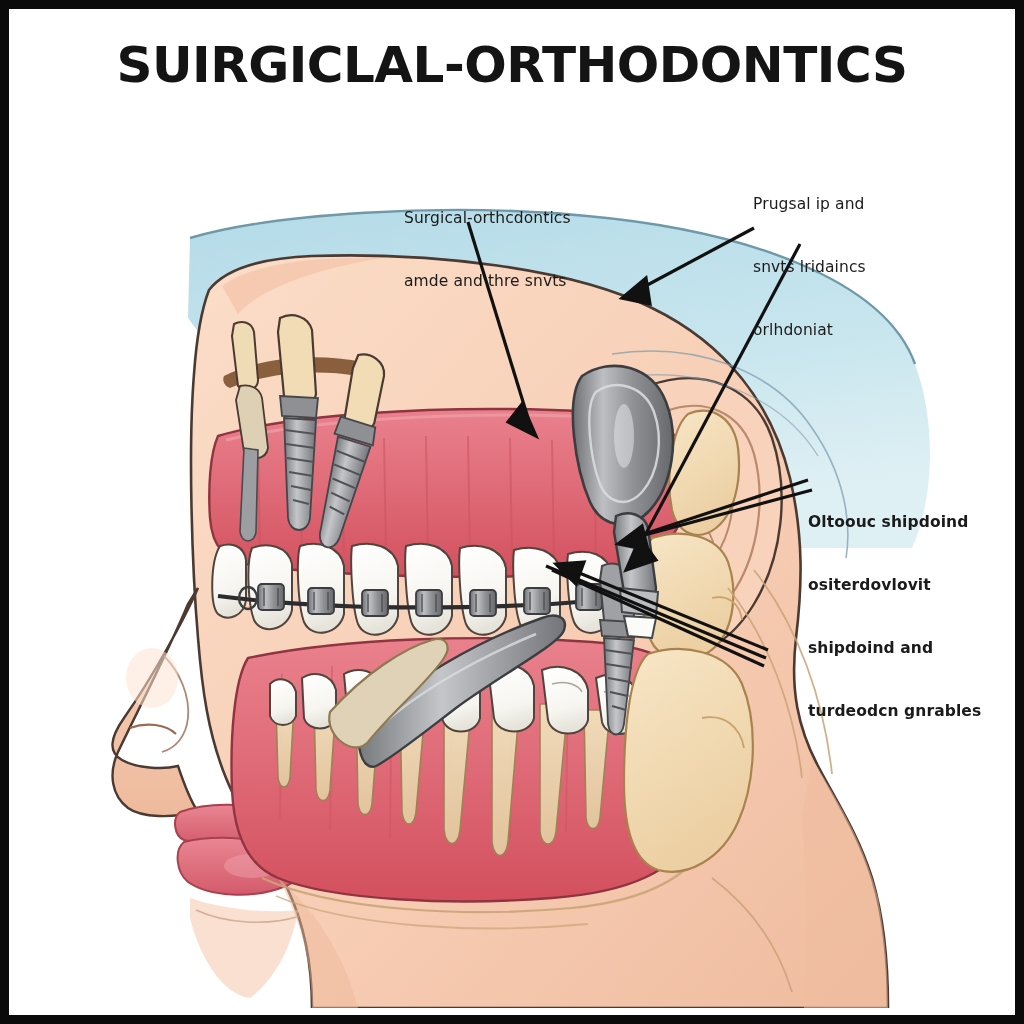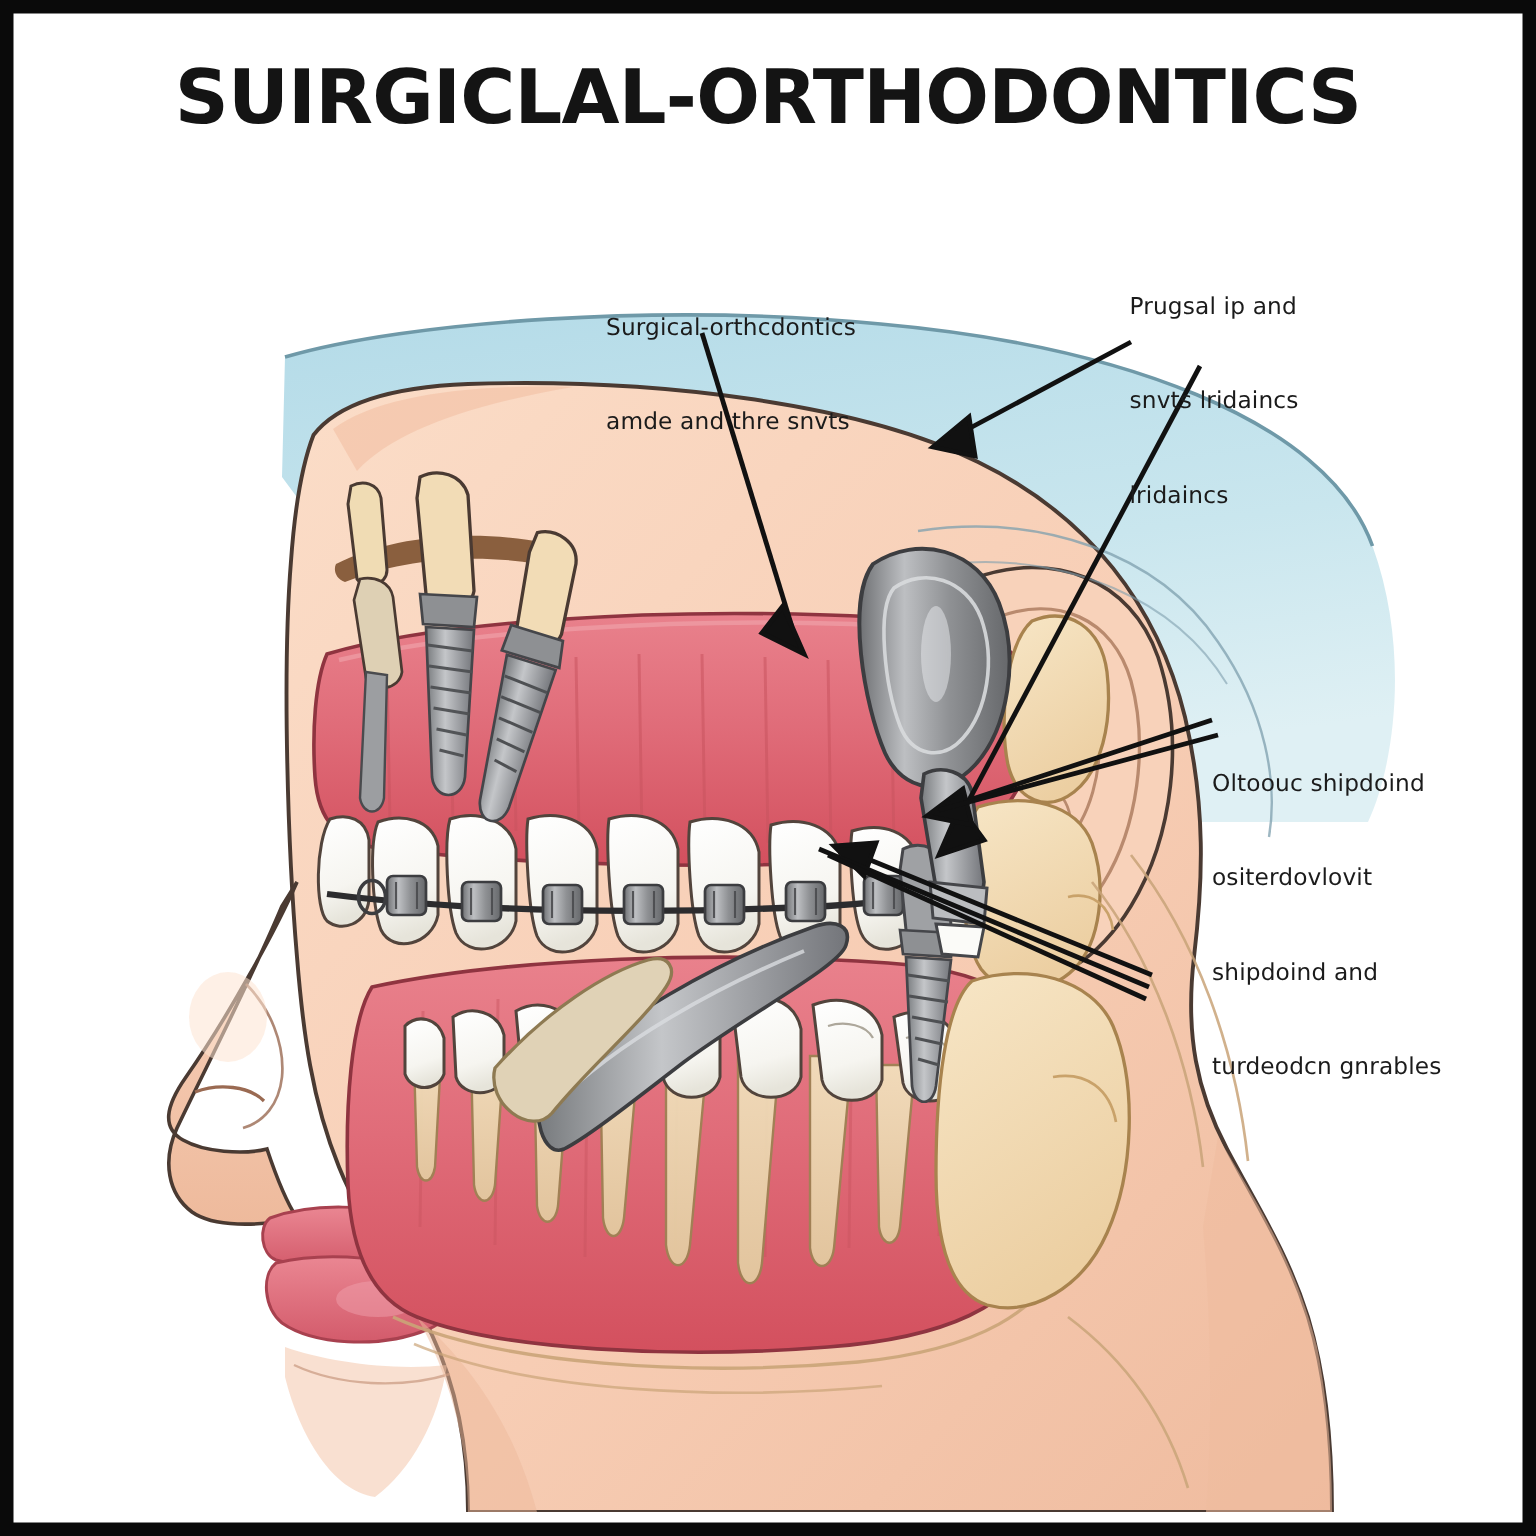--- a/index.html
+++ b/index.html
@@ -426,24 +426,24 @@
   </svg>
 
   <div class="lbl" style="left:404px; top:166px;">
     <div>Surgical-orthcdontics</div>
     <div>amde and thre snvts</div>
   </div>
 
   <div class="lbl" style="left:753px; top:152px;">
     <div>Prugsal ip and</div>
     <div>snvts lridaincs</div>
-    <div>lridaincs</div>
+    <div>orlhdoniat</div>
   </div>
 
-  <div class="lbl" style="left:808px; top:470px;">
+  <div class="lbl" style="left:808px; top:470px;font-weight:bold;">
     <div>Oltoouc shipdoind</div>
     <div>ositerdovlovit</div>
     <div>shipdoind and</div>
     <div>turdeodcn gnrables</div>
   </div>
 
 
   <div id="frame"></div>
 </div>
 

